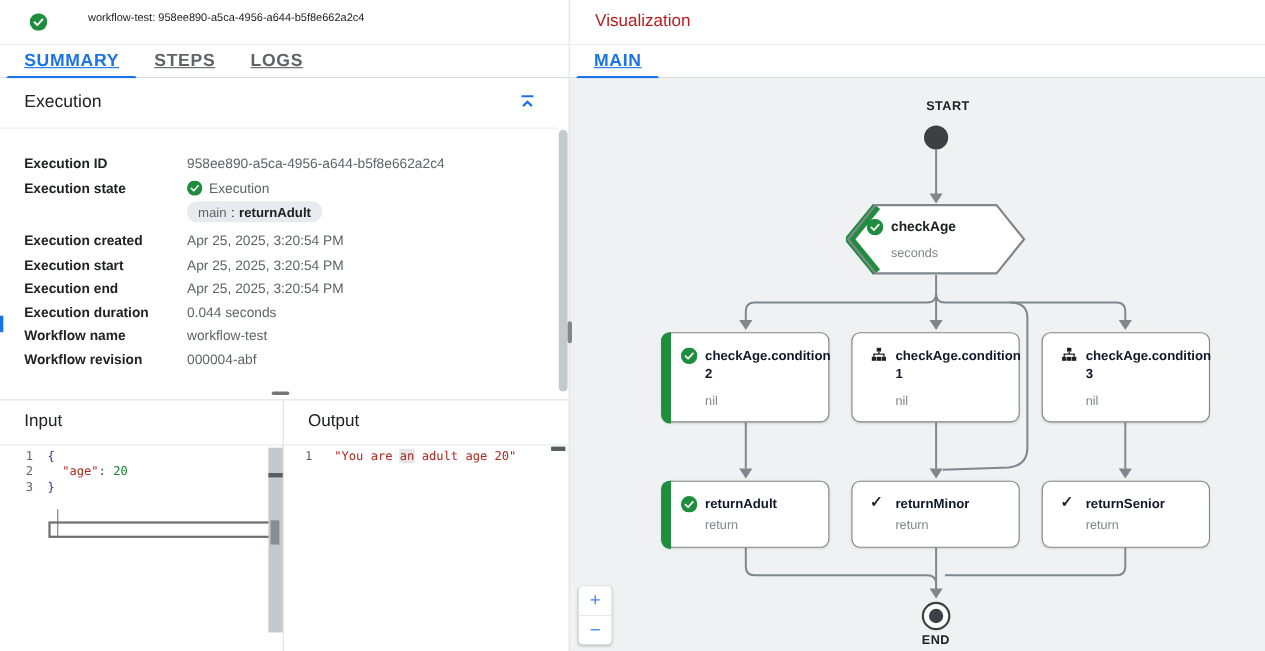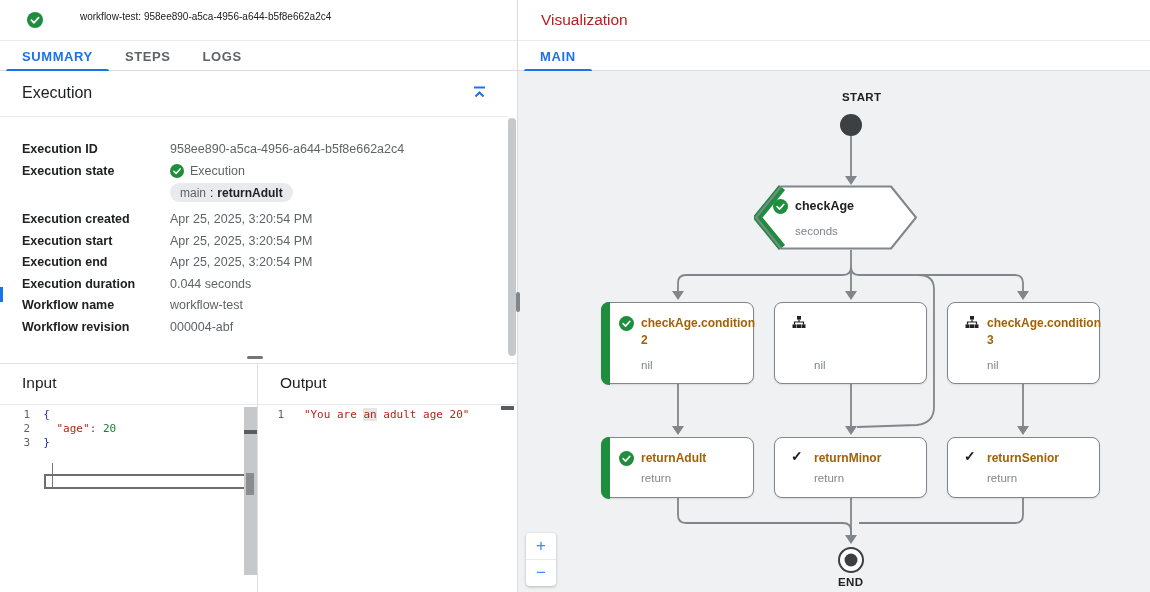--- a/index.html
+++ b/index.html
@@ -9,21 +9,21 @@
   
   #panel-left { position:absolute; left:0; top:0; width:517px; height:592px; background:#fff; }
   #panel-right { position:absolute; left:517px; top:0; width:633px; height:592px; background:#fff; border-left:1px solid #dadce0; }
 
   
   .app-header { position:absolute; left:0; top:0; right:0; height:41px; background:#fff; border-bottom:1px solid #e8eaed; }
   .app-title { position:absolute; left:52px; top:11px; font-size:10px; color:#202124; white-space:nowrap;margin-left:28px; }
   .hdr-icon { position:absolute; left:27px; top:12px; }
   .viz-title { position:absolute; left:23px; top:11px; font-size:15.5px; color:#b91c1c; }
   .tabbar { position:absolute; left:0; top:41px; right:0; height:30px; background:#fff; border-bottom:1px solid #dadce0; display:flex; padding-left:6px; }
-  .tab { height:30px; padding:0 16px; display:flex; align-items:center; font-size:13px; font-weight:700; letter-spacing:.6px; color:#5f6368; position:relative; cursor:pointer; }
+  .tab { height:30px; padding:0 16px; display:flex; align-items:center; font-size:16px; font-weight:700; letter-spacing:.6px; color:#5f6368; position:relative; cursor:pointer;text-decoration:underline; }
   .tab.active { color:#1a73e8; }
   .tab.active::after { content:""; position:absolute; left:0; right:0; bottom:-1px; height:3px; background:#1a73e8; border-radius:2px 2px 0 0; }
 
   
   .ov-head { position:absolute; left:0; top:71px; width:507px; height:46px; border-bottom:1px solid #ececec; background:#fff; }
   .ov-title { position:absolute; left:22px; top:13px; font-size:16px; color:#202124; }
   .collapse-btn { position:absolute; right:18px; top:13px; width:18px; height:18px; cursor:pointer; }
   .frow { position:absolute; left:22px; display:flex; font-size:12.5px; line-height:16px; }
   .frow .lbl { width:148px; font-weight:700; color:#202124; }
   .frow .val { color:#5f6368; }
@@ -52,25 +52,25 @@
 
   
   .sb { background:#c6c9cc; border-radius:4px; }
   .dark-dash { background:#5a5d60; }
 
   
   #viz-canvas { position:absolute; left:0; top:71px; width:632px; height:521px; background:#f0f1f2; overflow:hidden; }
   .flow-label { position:absolute; font-size:11.5px; font-weight:700; color:#202124; letter-spacing:.4px; }
   .node { position:absolute; background:#fff; border:1.5px solid #80868b; border-radius:8px; box-shadow:0 1px 2px rgba(0,0,0,.10); cursor:pointer; }
   .gbar { position:absolute; left:-1.5px; top:-1.5px; bottom:-1.5px; width:9px; background:#1e8e3e; border-radius:8px 0 0 8px; }
-  .node-title { position:absolute; left:39px; top:12px; width:108px; font-size:12px; font-weight:700; color:#a16207; line-height:17px; }
+  .node-title { position:absolute; left:39px; top:12px; width:108px; font-size:12px; font-weight:700; color:#0f172a; line-height:17px; }
   .node-sub { position:absolute; left:39px; font-size:11.5px; color:#80868b; }
   .node-icon { position:absolute; left:17px; top:13px; }
   .plain-check { position:absolute; left:16px; top:10px; font-size:14px; font-weight:700; color:#202124; }
-  .hex-node { position:absolute; left:236px; top:114px; width:164px; height:65px; cursor:pointer; }
+  .hex-node { position:absolute; left:251px; top:114px; width:164px; height:65px; cursor:pointer; }
   .hex-title { position:absolute; left:41px; top:14px; font-size:12.5px; font-weight:700; color:#202124; }
   .hex-sub { position:absolute; left:41px; top:40px; font-size:11.5px; color:#80868b; }
   .hex-icon { position:absolute; left:19px; top:14px; }
 
   .zoom-ctl { position:absolute; left:8px; top:462px; width:30px; height:53px; background:#fff; border-radius:4px; box-shadow:0 1px 3px rgba(0,0,0,.25); overflow:hidden; }
   .zoom-btn { width:30px; height:26px; display:flex; align-items:center; justify-content:center; color:#4285f4; font-size:17px; cursor:pointer; }
   .zoom-sep { height:1px; background:#e8eaed; }
 </style>
 </head>
 <body>
@@ -249,20 +249,21 @@
     <div class="node" style="left:256px;top:231px;width:153px;height:82px">
       <span class="node-icon">
         <svg width="14" height="14" viewBox="0 0 14 14">
             <rect x="5" y="0" width="4" height="3.6" fill="#202124"></rect>
             <path d="M7 3.6 V6 M2.5 8.4 V6 H11.5 V8.4" stroke="#202124" stroke-width="1.2" fill="none"></path>
             <rect x="0.5" y="8.4" width="4" height="3.6" fill="#202124"></rect>
             <rect x="5" y="8.4" width="4" height="3.6" fill="#202124"></rect>
             <rect x="9.5" y="8.4" width="4" height="3.6" fill="#202124"></rect>
           </svg>
       </span>
+      <span class="node-title">checkAge.condition 1</span>
       <span class="node-sub" style="top:56px">nil</span>
     </div>
 
     <div class="node" style="left:429px;top:231px;width:153px;height:82px">
       <span class="node-icon">
         <svg width="14" height="14" viewBox="0 0 14 14">
             <rect x="5" y="0" width="4" height="3.6" fill="#202124"></rect>
             <path d="M7 3.6 V6 M2.5 8.4 V6 H11.5 V8.4" stroke="#202124" stroke-width="1.2" fill="none"></path>
             <rect x="0.5" y="8.4" width="4" height="3.6" fill="#202124"></rect>
             <rect x="5" y="8.4" width="4" height="3.6" fill="#202124"></rect>

